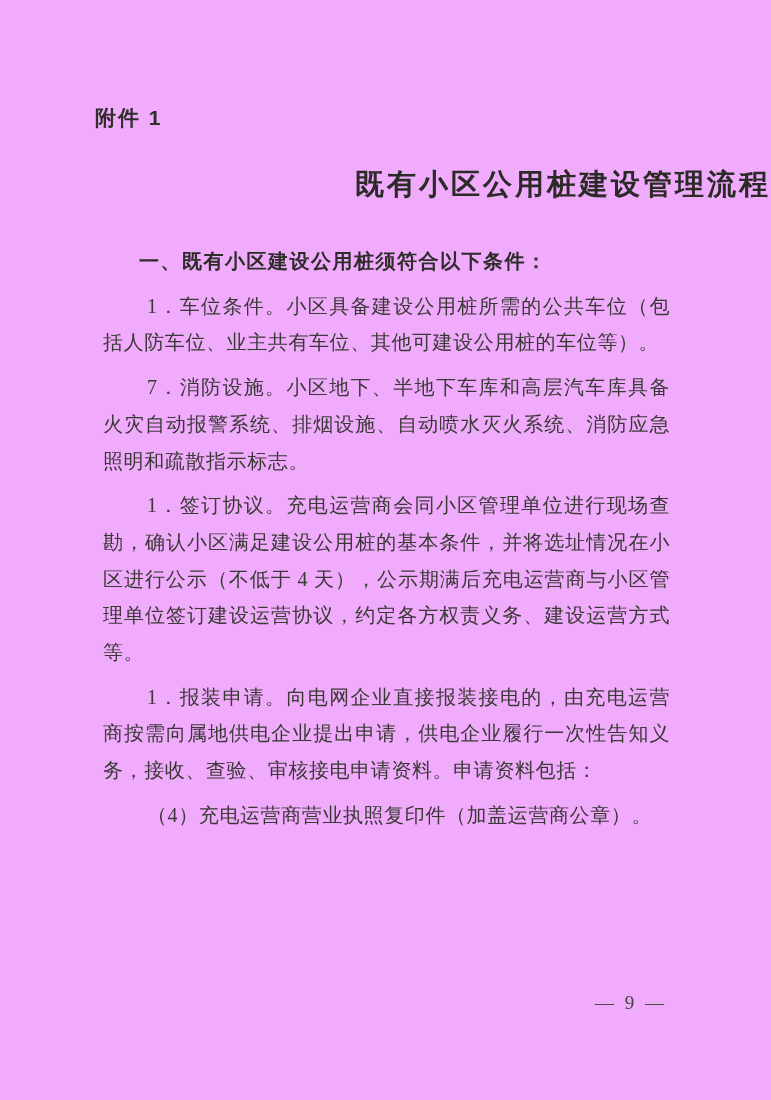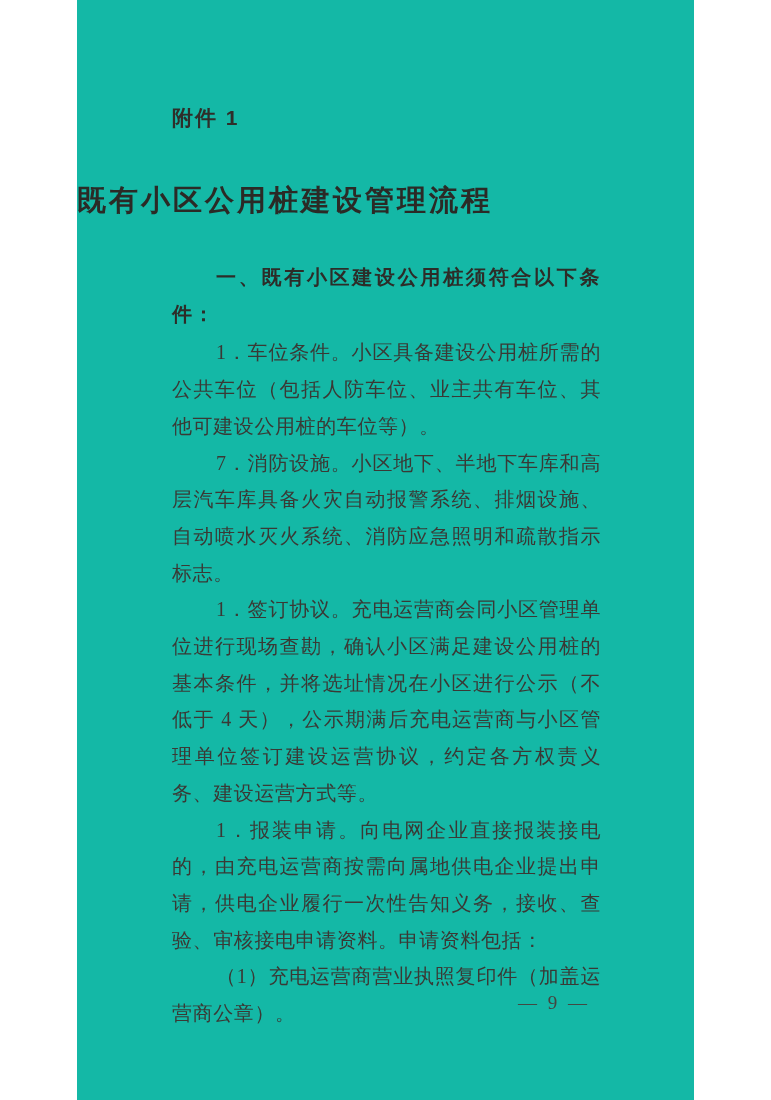--- a/index.html
+++ b/index.html
@@ -2,58 +2,58 @@
 <html lang="zh"><head>
 <meta charset="utf-8">
 <style>
   html, body {
     margin: 0;
     padding: 0;
     background: #ffffff;
   }
   .page {
     position: relative;
-    width: 617px;
+    width: 771px;
     height: 1100px;
     margin: 0 auto;
-    background: #14b8a6;
+    background: #f0abfc;
     overflow: hidden;
     color: #36352f;
   }
   .attachment-label {
     margin: 103px 0 0 95px;
     font-family: "Liberation Sans", "DejaVu Sans", sans-serif;
     font-weight: bold;
     font-size: 21px;
     line-height: 30px;
     color: #2f2e2a;
     letter-spacing: 2px;
   }
   .doc-title {
-    margin: 46px 0 0 0;
-    text-align: left;
+    margin: 30px 0 0 0;
+    text-align: right;
     font-family: "Liberation Serif", "DejaVu Serif", serif;
     font-weight: bold;
     font-size: 29px;
     line-height: 42px;
     letter-spacing: 3px;
     color: #2b2a26;
   }
   .doc-content {
     margin: 38px 93px 0 95px;
     font-family: "Liberation Serif", "DejaVu Serif", serif;
     font-size: 20px;
     line-height: 36.7px;
     letter-spacing: 0.6px;
     text-align: justify;
     text-justify: inter-character;
     color: #3a3935;
   }
   .doc-content p {
-    margin: 0;
+    margin: 8px;
     text-indent: 2.2em;
   }
   .doc-content p.sec-heading {
     margin: 14px 0 2px 0;
     font-family: "Liberation Sans", "DejaVu Sans", sans-serif;
     font-weight: bold;
     letter-spacing: 1.5px;
     color: #2d2c28;
   }
   .page-number {
@@ -74,18 +74,18 @@
   <div class="attachment-label">附件 1</div>
 
   <h1 class="doc-title">既有小区公用桩建设管理流程</h1>
 
   <div class="doc-content">
     <p class="sec-heading">一、既有小区建设公用桩须符合以下条件：</p>
     <p>1．车位条件。小区具备建设公用桩所需的公共车位（包括人防车位、业主共有车位、其他可建设公用桩的车位等）。</p>
     <p>7．消防设施。小区地下、半地下车库和高层汽车库具备火灾自动报警系统、排烟设施、自动喷水灭火系统、消防应急照明和疏散指示标志。</p>
     <p>1．签订协议。充电运营商会同小区管理单位进行现场查勘，确认小区满足建设公用桩的基本条件，并将选址情况在小区进行公示（不低于 4 天），公示期满后充电运营商与小区管理单位签订建设运营协议，约定各方权责义务、建设运营方式等。</p>
     <p>1．报装申请。向电网企业直接报装接电的，由充电运营商按需向属地供电企业提出申请，供电企业履行一次性告知义务，接收、查验、审核接电申请资料。申请资料包括：</p>
-    <p>（1）充电运营商营业执照复印件（加盖运营商公章）。</p>
+    <p>（4）充电运营商营业执照复印件（加盖运营商公章）。</p>
   </div>
 
   <div class="page-number">— 9 —</div>
 
 </div>
 
 </body></html>

